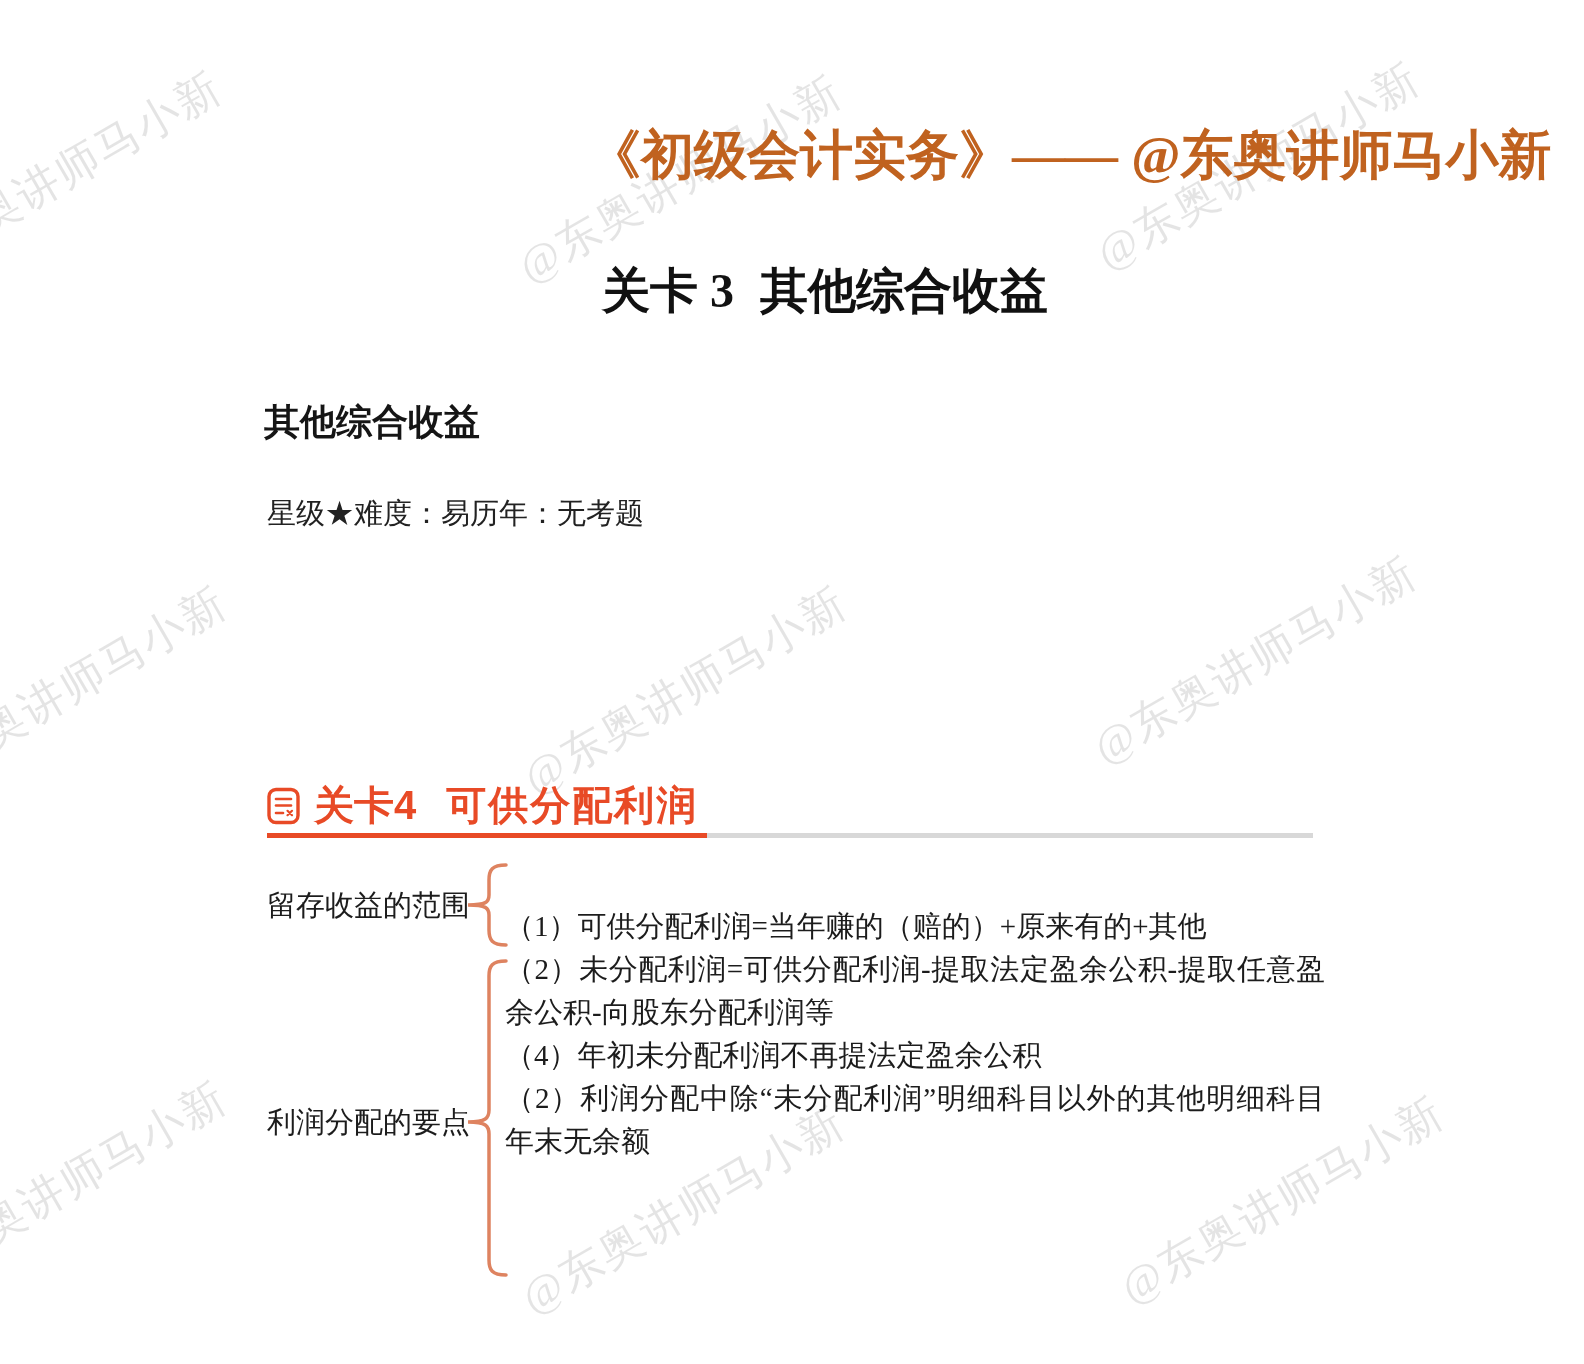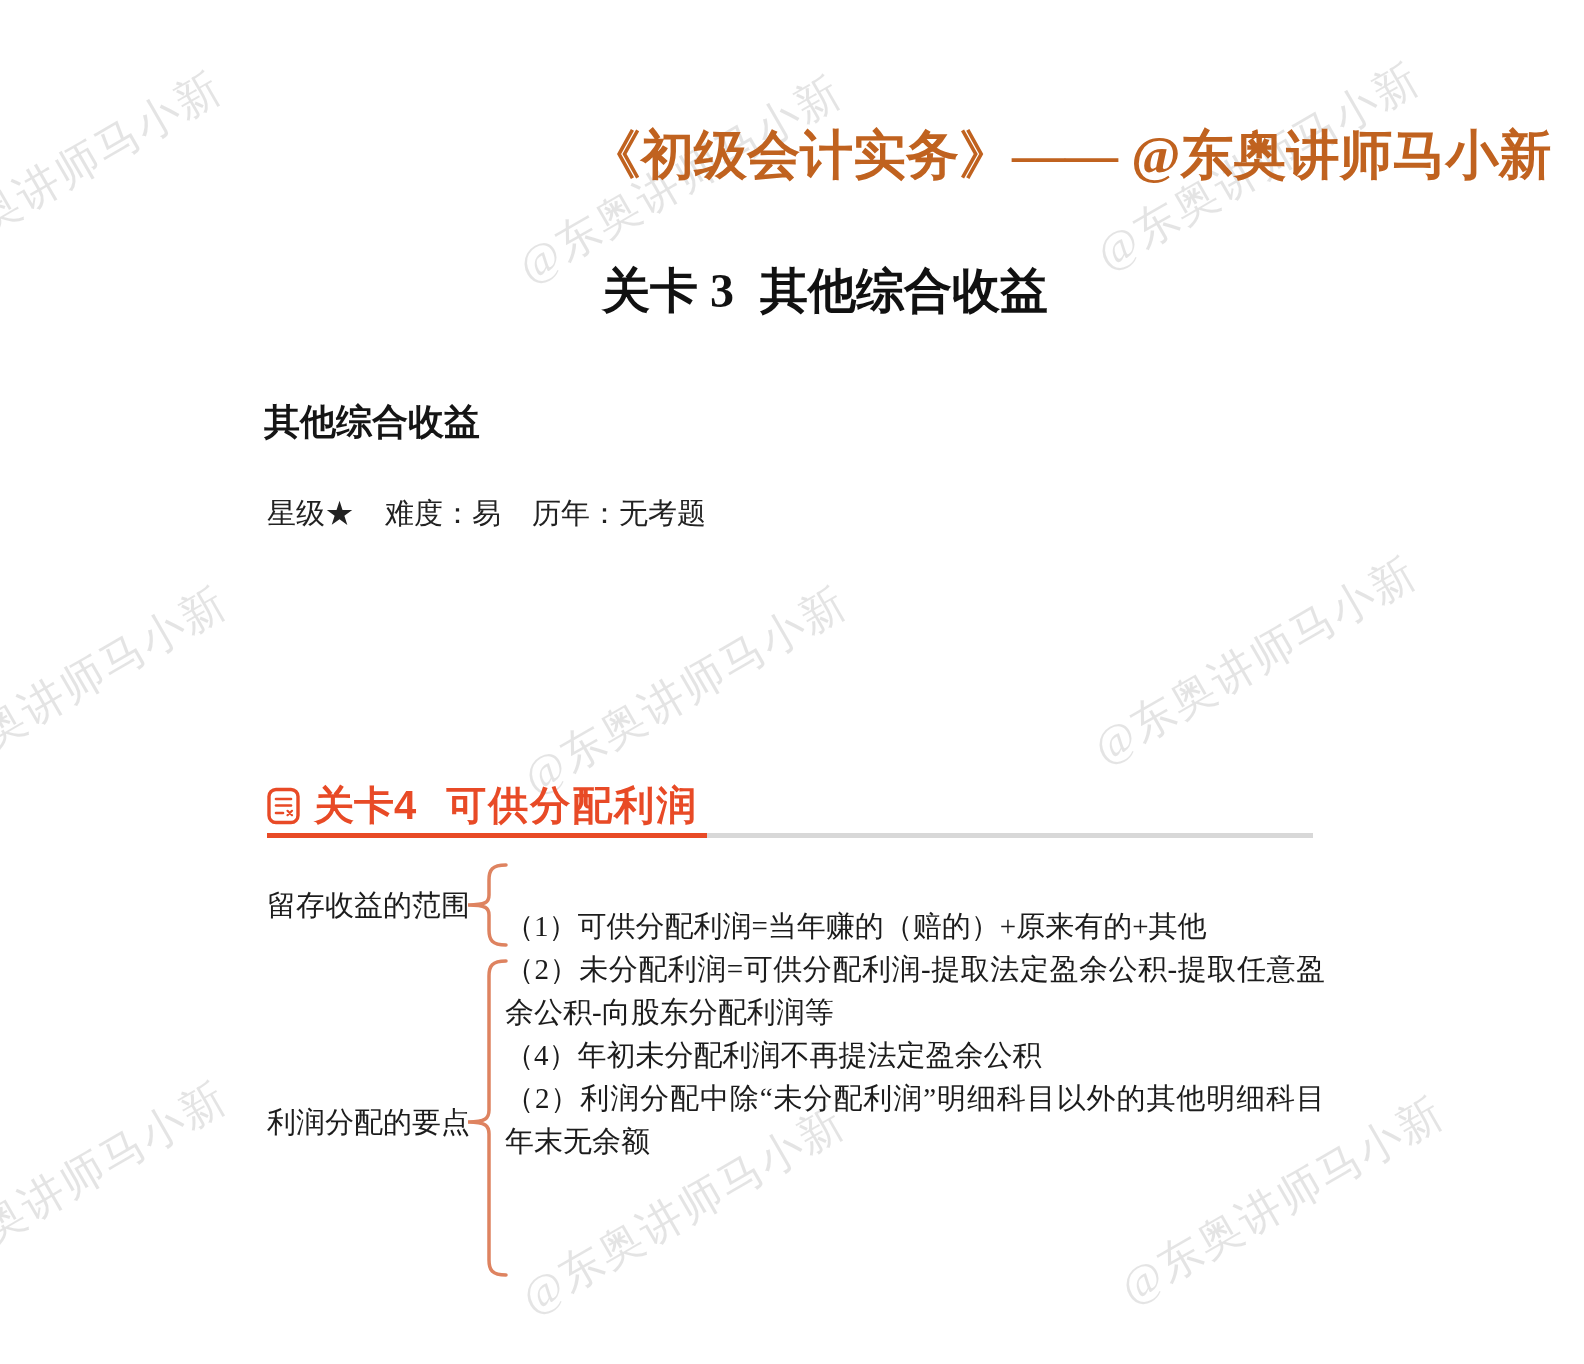--- a/index.html
+++ b/index.html
@@ -35,21 +35,21 @@
   }
   .chapter-title .t2{margin-left:26px;}
   
   .sec-heading{
     position:absolute;left:264px;top:398px;font-size:36px;font-weight:bold;color:#151515;
     white-space:nowrap;
   }
   
   .meta-line{
     position:absolute;left:267px;top:494px;font-size:29px;color:#222;
-    display:flex;gap:31px;white-space:nowrap;
+    display:flex;white-space:nowrap;
   }
   
   .intro{
     position:absolute;left:264px;top:552px;width:1070px;
     font-size:26px;line-height:53px;text-align:justify;color:#212121;
   }
   .intro .red{color:var(--text_red);font-weight:bold;}
   
   .sec4{
     position:absolute;left:267px;top:778px;display:flex;align-items:center;

